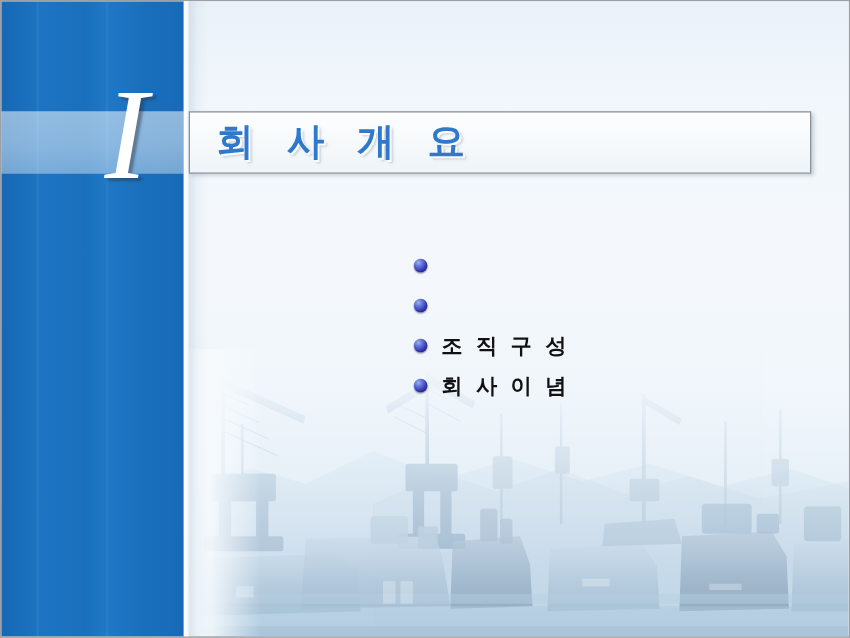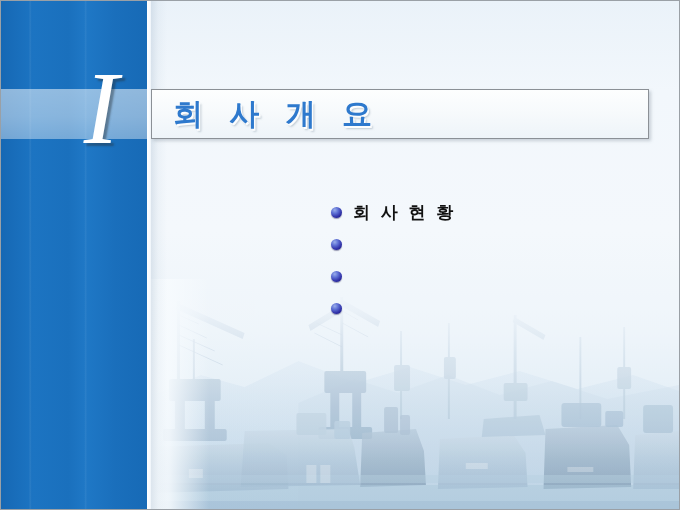--- a/index.html
+++ b/index.html
@@ -347,26 +347,27 @@
   <div class="sidebar-edge-shadow"></div>
 
   <div class="numeral">I</div>
 
   <div class="title-box"></div>
   <div class="title-text">회 사 개 요</div>
 
   <ul class="bullets">
     <li class="bullet-item">
       <span class="bullet-dot"></span>
-      <span class="bullet-label">회 사 현 황</span>
     </li>
     <li class="bullet-item">
       <span class="bullet-dot"></span>
     </li>
     <li class="bullet-item">
       <span class="bullet-dot"></span>
+      <span class="bullet-label">조 직 구 성</span>
     </li>
     <li class="bullet-item">
       <span class="bullet-dot"></span>
+      <span class="bullet-label">회 사 이 념</span>
     </li>
   </ul>
 
 </div>
 
 </body></html>

